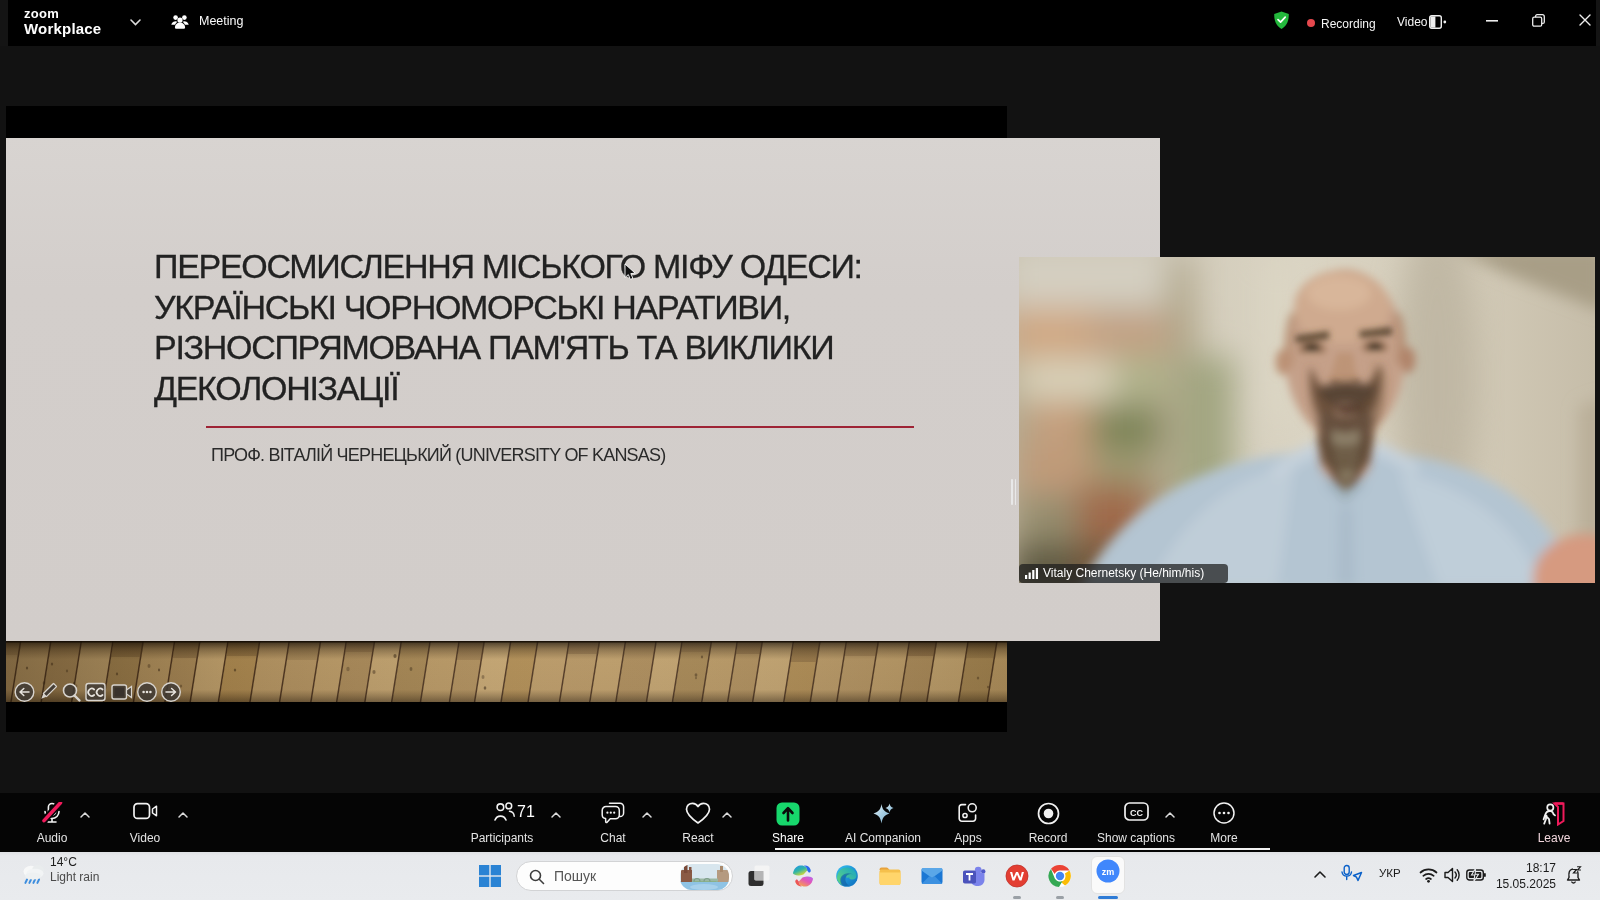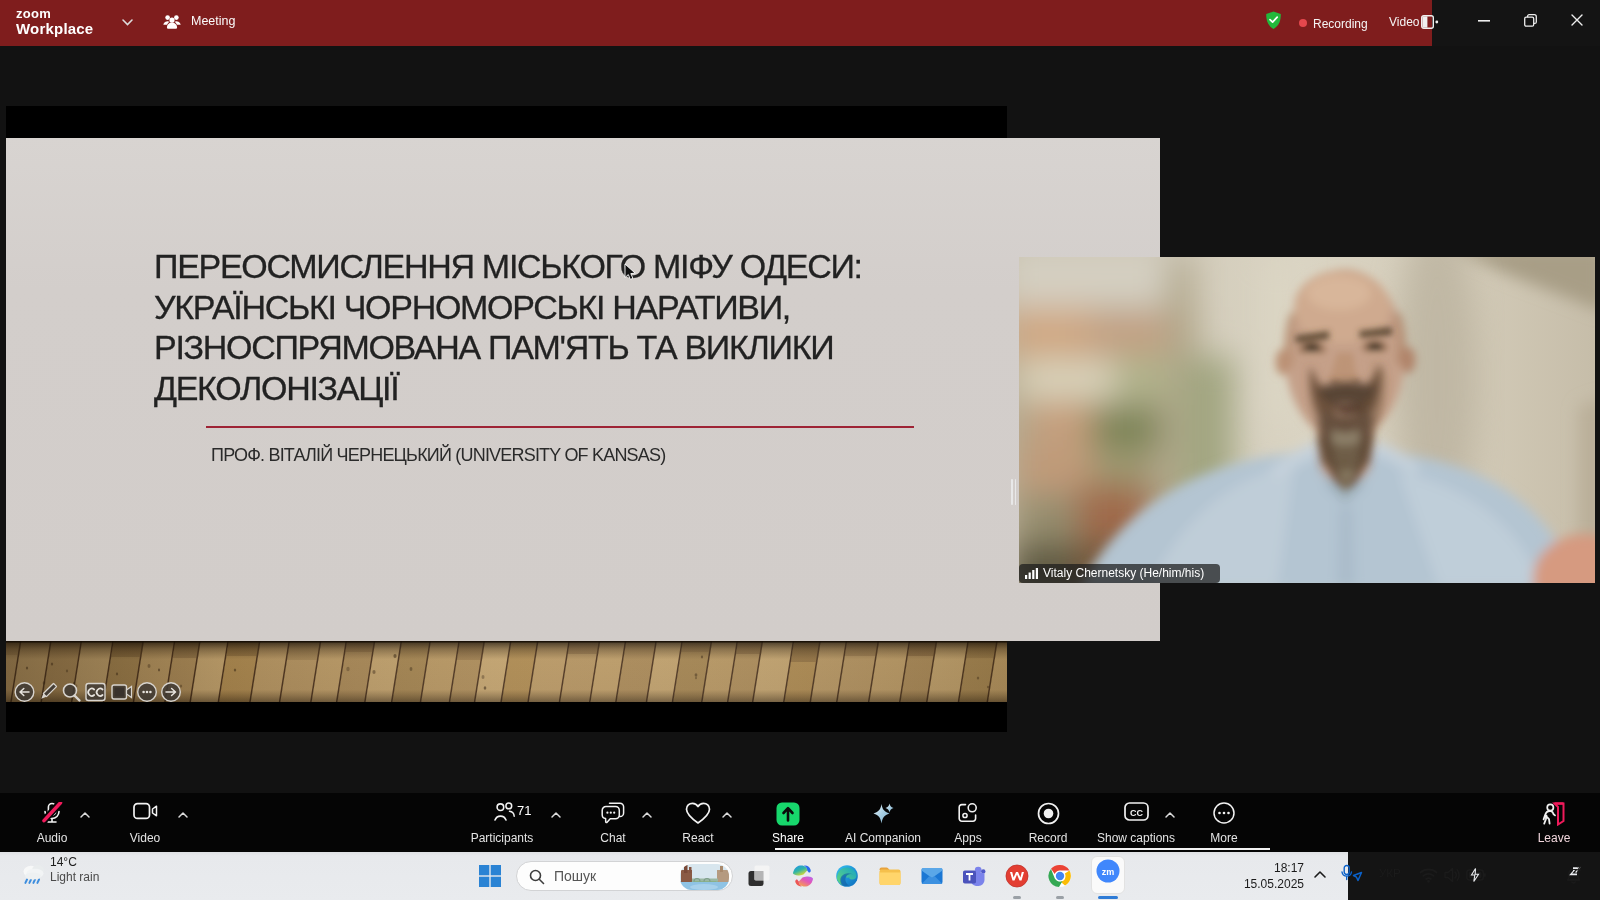--- a/index.html
+++ b/index.html
@@ -1,21 +1,21 @@
 <!DOCTYPE html>
 <html><head>
 <meta charset="utf-8">
 <style>
   * { margin:0; padding:0; box-sizing:border-box; }
   html,body { width:1600px; height:900px; overflow:hidden; background:#141414;
     font-family:"Liberation Sans", sans-serif; }
   #root { position:relative; width:1600px; height:900px; }
 
   
-  #topbar { position:absolute; left:0; top:0; width:1432px; height:46px; background:#7f1d1d; }
+  #topbar { position:absolute; left:8px; top:0; width:1588px; height:46px; background:#000000; }
   #zoomlogo { position:absolute; left:16px; top:7px; color:#fff; }
   #zoomlogo .z1 { font-size:13px; font-weight:bold; letter-spacing:0.3px; line-height:13px;}
   #zoomlogo .z2 { font-size:15px; font-weight:bold; letter-spacing:0.2px; line-height:17px;}
   .chev { position:absolute; }
   #meeting { position:absolute; left:163px; top:14px; color:#fbfbfb; font-size:12.5px; }
   #meeting svg { vertical-align:-5px; margin-right:10px; }
   #pill { position:absolute; left:397px; top:6px; width:234px; height:33px; background:#3a3a3a; border-radius:9px; }
   #pillava { position:absolute; left:8px; top:7px; width:18px; height:18px; border-radius:5px;
      background:linear-gradient(180deg,#b5a083 0%,#9d8469 45%,#7d6650 75%,#5d4c3a 100%); overflow:hidden;}
   #pillava:before{ content:""; position:absolute; left:4.5px; top:2.5px; width:9px; height:8px; border-radius:50%; background:#caa584;}
@@ -39,34 +39,34 @@
 
   #wood { position:absolute; left:0; top:535px; width:1001px; height:61px; overflow:hidden; }
   #ppttools { position:absolute; left:3px; top:574px; }
 
   #grip { position:absolute; left:1011px; top:433px; }
   #grip div { position:absolute; width:1.5px; height:26px; background:#e8e8e8; border-radius:1px; }
 
   
   #tile { position:absolute; left:1019px; top:211px; width:576px; height:326px; background:#c9c2b2; overflow:hidden; }
   #namelabel { position:absolute; left:0px; top:307px; height:19px; background:rgba(28,28,28,0.72);
-      border-radius:4px; color:#fff; font-size:12px; line-height:19px; padding:0 16px 0 24px; }
+      border-radius:4px; color:#fff; font-size:12px; line-height:19px; padding:0 24px 0 24px; }
   #namelabel svg { position:absolute; left:6px; top:4px; }
 
   
   #zoombar { position:absolute; left:0; top:793px; width:1600px; height:59px; background:#050505; }
   .tool { position:absolute; top:0; text-align:center; }
   .tool .lbl { position:absolute; top:38px; width:200px; left:50%; margin-left:-100px;
      color:#e3e3e3; font-size:12px; }
   .tool svg.icn { position:absolute; top:9px; left:50%; }
   .caret { position:absolute; }
   #shareline { position:absolute; left:775px; top:848px; width:495px; height:2px; background:#f2f2f2; }
 
   
-  #taskbar { position:absolute; left:0; top:852px; width:1348px; height:48px;
+  #taskbar { position:absolute; left:0; top:852px; width:1600px; height:48px;
      background:linear-gradient(180deg,#dfe1e4 0%,#e7e9ec 8%, #e9ebee 100%); }
   #weather { position:absolute; left:20px; top:6px; }
   #wtxt { position:absolute; left:50px; top:3px; color:#1d1d1d; font-size:12px; line-height:14.5px; }
   #wtxt .sub { color:#4a4a4a; }
   .tbicon { position:absolute; top:12px; width:24px; height:24px; }
   #searchbox { position:absolute; left:516px; top:9px; width:217px; height:30px; background:#fdfdfd;
      border:1px solid #d2d3d5; border-radius:16px; }
   #searchbox .q { position:absolute; left:37px; top:6px; color:#555; font-size:14px; }
   #clock { position:absolute; right:44px; top:8px; text-align:right; font-size:12px; line-height:16px; color:#1b1b1b;}
   #ukr { position:absolute; left:1379px; top:15px; font-size:11.5px; color:#1b1b1b; }
@@ -424,21 +424,21 @@
       </svg>
       <div class="tool" style="left:502px">
 <svg class="icn" style="margin-left:-8px" width="21" height="21" viewBox="0 0 21 21">
  <circle cx="6.4" cy="5.2" r="3.3" stroke="#f2f2f2" stroke-width="1.6" fill="none"></circle>
  <path d="M1 18 a6 6.4 0 0 1 11 0" stroke="#f2f2f2" stroke-width="1.6" fill="none" stroke-linecap="round"></path>
  <circle cx="14.8" cy="3.9" r="2.9" stroke="#f2f2f2" stroke-width="1.5" fill="none"></circle>
  <path d="M15.5 9.3 a5.4 5.4 0 0 1 4.7 5" stroke="#f2f2f2" stroke-width="1.5" fill="none" stroke-linecap="round"></path>
 </svg>
 <div class="lbl">Participants</div>
       </div>
-      <div style="position:absolute;left:517px;top:10px;color:#fff;font-size:13px">71</div>
+      <div style="position:absolute;left:517px;top:10px;color:#fff;font-size:16px">71</div>
       <svg class="caret" style="left:550px;top:18px" width="12" height="8" viewBox="0 0 12 8">
         <path d="M2 6 L6 2 L10 6" stroke="#dcdcdc" stroke-width="1.5" fill="none" stroke-linecap="round" stroke-linejoin="round"></path>
       </svg>
       <div class="tool" style="left:613px">
 <svg class="icn" style="margin-left:-12px" width="24" height="22" viewBox="0 0 24 22">
  <path d="M8.5 1.2 L19 1.2 a3.6 3.6 0 0 1 3.6 3.6 L22.6 11 a3.6 3.6 0 0 1 -3.6 3.6 L18.6 14.6" stroke="#f2f2f2" stroke-width="1.5" fill="none" stroke-linecap="round"></path>
  <path d="M5 4.5 L14.5 4.5 a3.8 3.8 0 0 1 3.8 3.8 L18.3 13 a3.8 3.8 0 0 1 -3.8 3.8 L9.2 16.8 L6.1 20.2 a0.8 0.8 0 0 1 -1.4 -0.5 L4.6 16.6 a3.8 3.8 0 0 1 -3.4 -3.8 L1.2 8.3 a3.8 3.8 0 0 1 3.8 -3.8 Z" stroke="#f2f2f2" stroke-width="1.5" fill="none" stroke-linejoin="round"></path>
  <circle cx="6.4" cy="10.7" r="1.1" fill="#f2f2f2"></circle>
           <circle cx="9.8" cy="10.7" r="1.1" fill="#f2f2f2"></circle>
           <circle cx="13.2" cy="10.7" r="1.1" fill="#f2f2f2"></circle>

